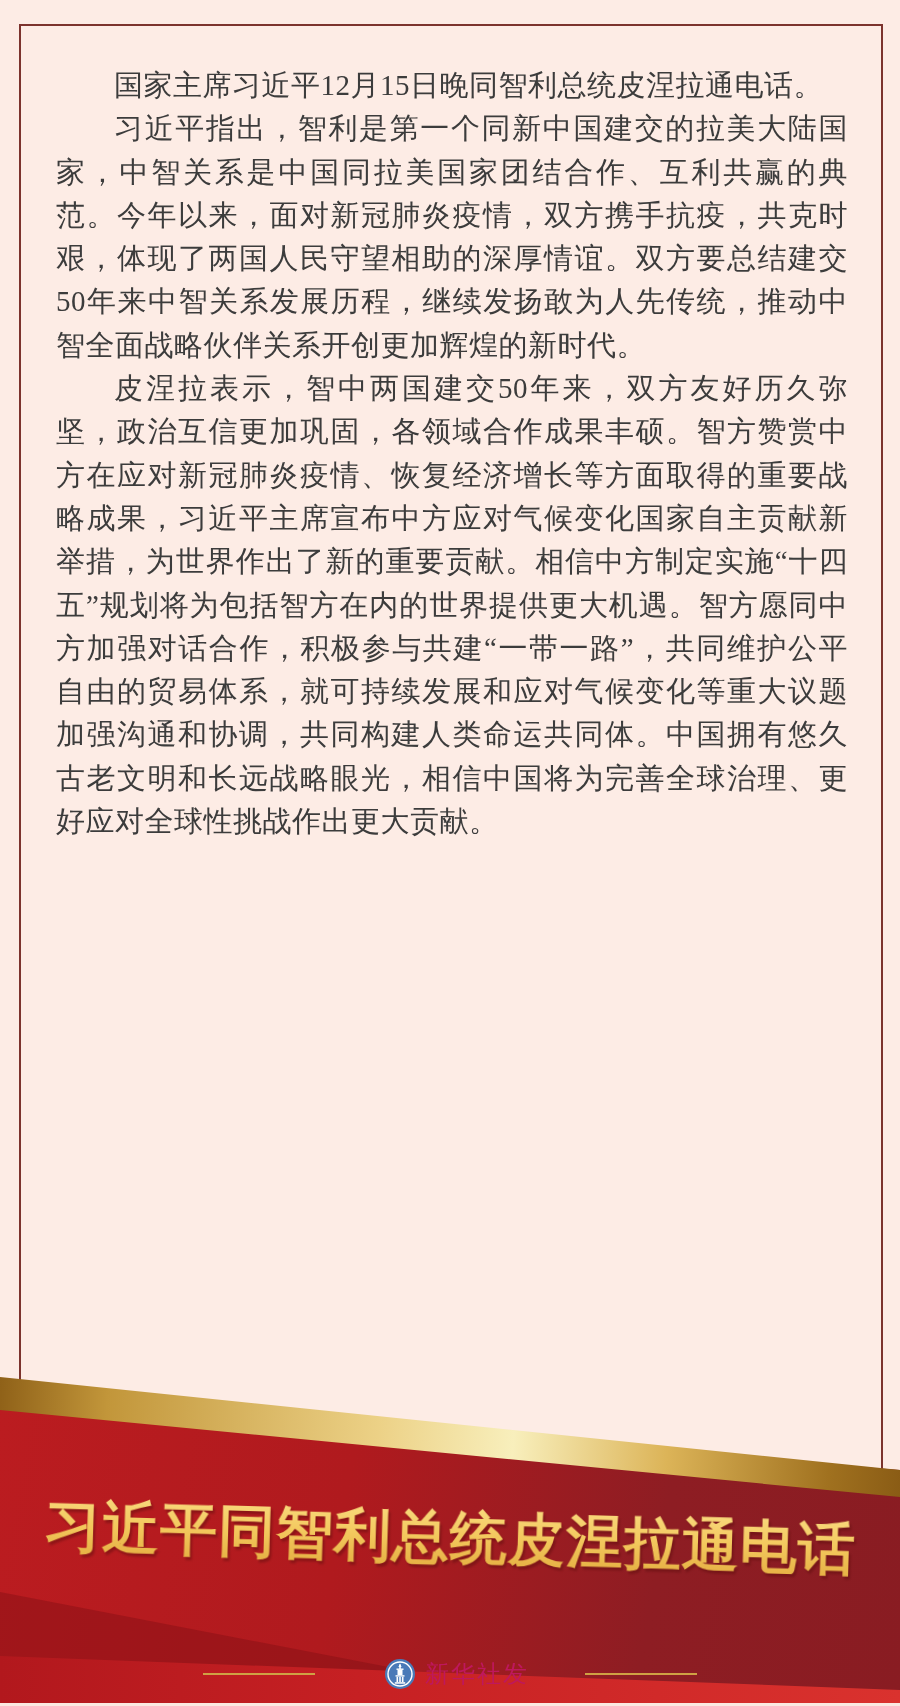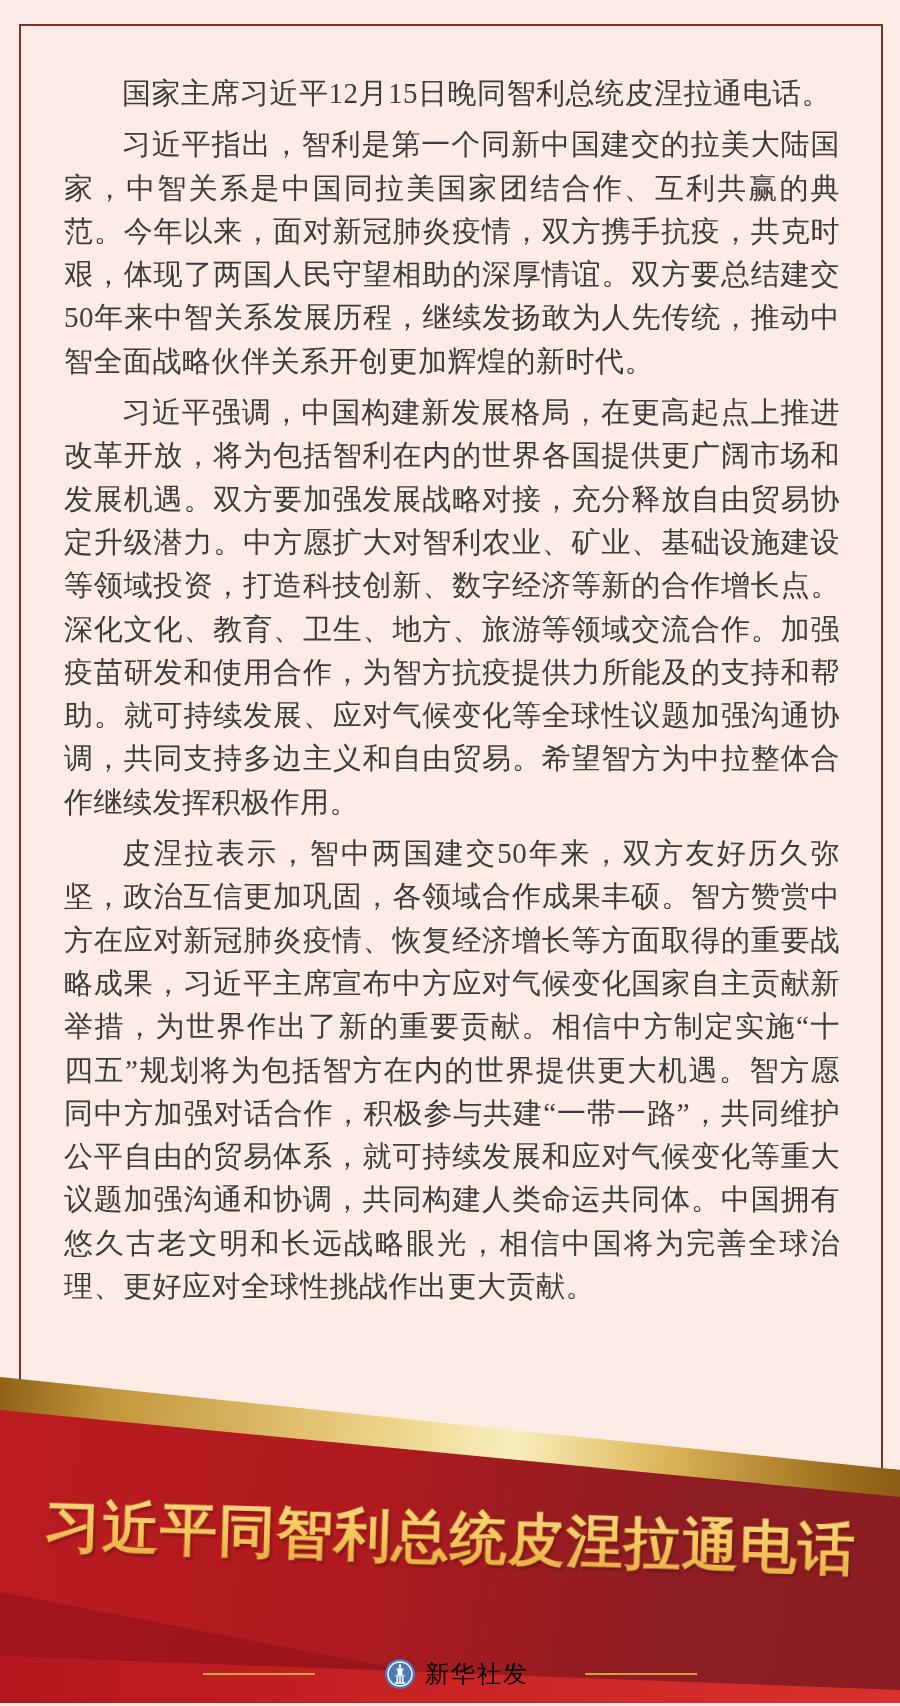--- a/index.html
+++ b/index.html
@@ -30,21 +30,21 @@
     position: absolute;
     left: 56px; top: 64px;
     width: 792px;
     z-index: 2;
     color: #3c3c3c;
     font-size: 29px;
     line-height: 43.3px;
     text-align: justify;
     letter-spacing: 0.5px;
   }
-  .article p { margin: 8px; text-indent: 2em; }
+  .article p { margin: 0; text-indent: 2em; }
 
   
   .banner-base {
     position: absolute;
     left: 0; top: 1400px;
     width: 900px; height: 306px;
     clip-path: polygon(0 0, 900px 70px, 900px 306px, 0 306px);
     background: linear-gradient(100deg, #bb1c20 0%, #b01a1e 38%, #8e1d23 72%, #891c22 100%);
     z-index: 3;
   }
@@ -117,21 +117,21 @@
   }
   .credit-logo {
     width: 30px; height: 30px;
     margin-left: 70px;
     flex: 0 0 auto;
   }
   .credit-text {
     margin-left: 10px;
     font-family: "Liberation Sans", sans-serif;
     font-size: 24px;
-    color: #000000;
+    color: #be185d;
     letter-spacing: 2px;
     line-height: 30px;
   }
   .gold-line.right { margin-left: 56px; }
 
   
   .bottom-edge {
     position: absolute;
     left: 0; bottom: 0;
     width: 900px; height: 3px;
@@ -142,21 +142,20 @@
 </head>
 <body>
 
 <div id="poster">
 
   <div class="frame"></div>
 
   <div class="article">
     <p>国家主席习近平12月15日晚同智利总统皮涅拉通电话。</p>
     <p>习近平指出，智利是第一个同新中国建交的拉美大陆国家，中智关系是中国同拉美国家团结合作、互利共赢的典范。今年以来，面对新冠肺炎疫情，双方携手抗疫，共克时艰，体现了两国人民守望相助的深厚情谊。双方要总结建交50年来中智关系发展历程，继续发扬敢为人先传统，推动中智全面战略伙伴关系开创更加辉煌的新时代。</p>
-    <p>习近平强调，中国构建新发展格局，在更高起点上推进改革开放，将为包括智利在内的世界各国提供更广阔市场和发展机遇。双方要加强发展战略对接，充分释放自由贸易协定升级潜力。中方愿扩大对智利农业、矿业、基础设施建设等领域投资，打造科技创新、数字经济等新的合作增长点。深化文化、教育、卫生、地方、旅游等领域交流合作。加强疫苗研发和使用合作，为智方抗疫提供力所能及的支持和帮助。就可持续发展、应对气候变化等全球性议题加强沟通协调，共同支持多边主义和自由贸易。希望智方为中拉整体合作继续发挥积极作用。</p>
     <p>皮涅拉表示，智中两国建交50年来，双方友好历久弥坚，政治互信更加巩固，各领域合作成果丰硕。智方赞赏中方在应对新冠肺炎疫情、恢复经济增长等方面取得的重要战略成果，习近平主席宣布中方应对气候变化国家自主贡献新举措，为世界作出了新的重要贡献。相信中方制定实施“十四五”规划将为包括智方在内的世界提供更大机遇。智方愿同中方加强对话合作，积极参与共建“一带一路”，共同维护公平自由的贸易体系，就可持续发展和应对气候变化等重大议题加强沟通和协调，共同构建人类命运共同体。中国拥有悠久古老文明和长远战略眼光，相信中国将为完善全球治理、更好应对全球性挑战作出更大贡献。</p>
   </div>
 
   <div class="banner-base"></div>
   <div class="banner-wedge"></div>
   <div class="banner-strip"></div>
   <div class="gold-band"></div>
 
   <div class="banner-title">习近平同智利总统皮涅拉通电话</div>
 

